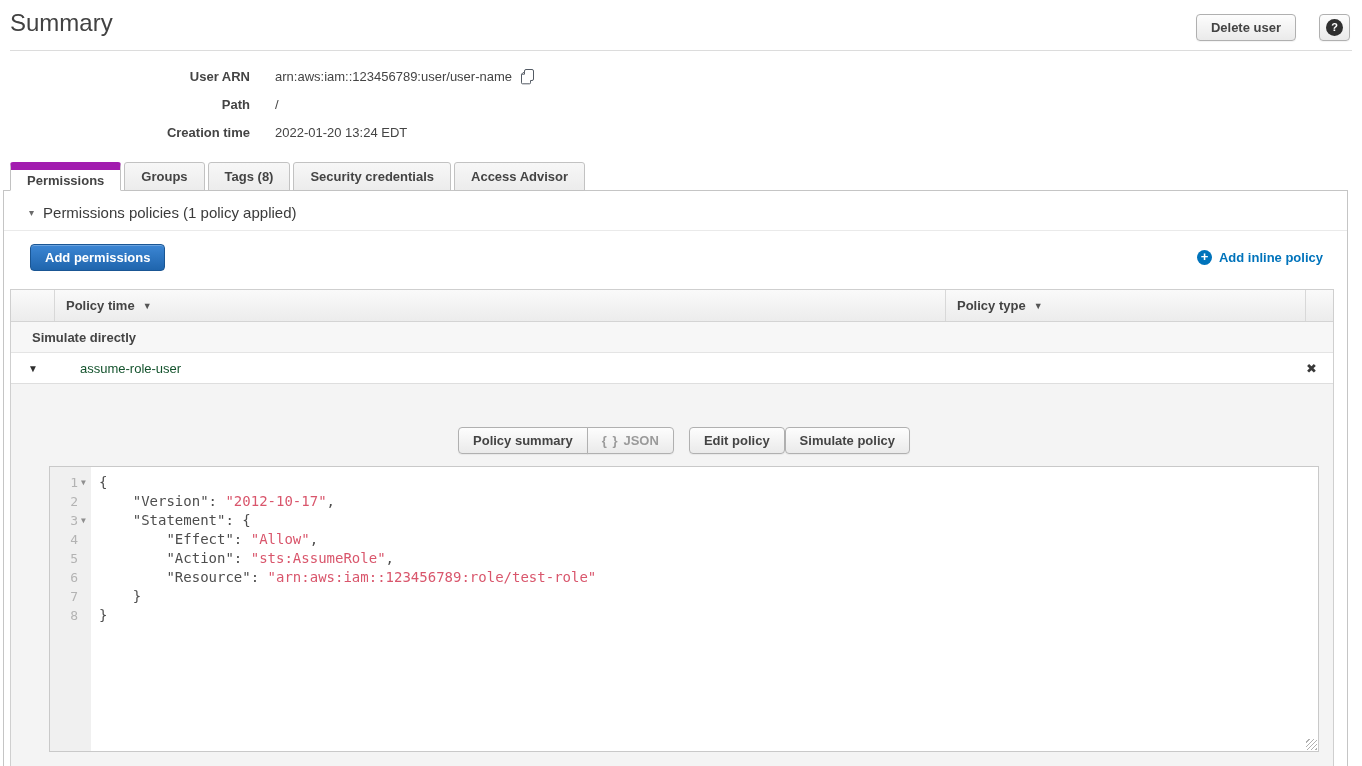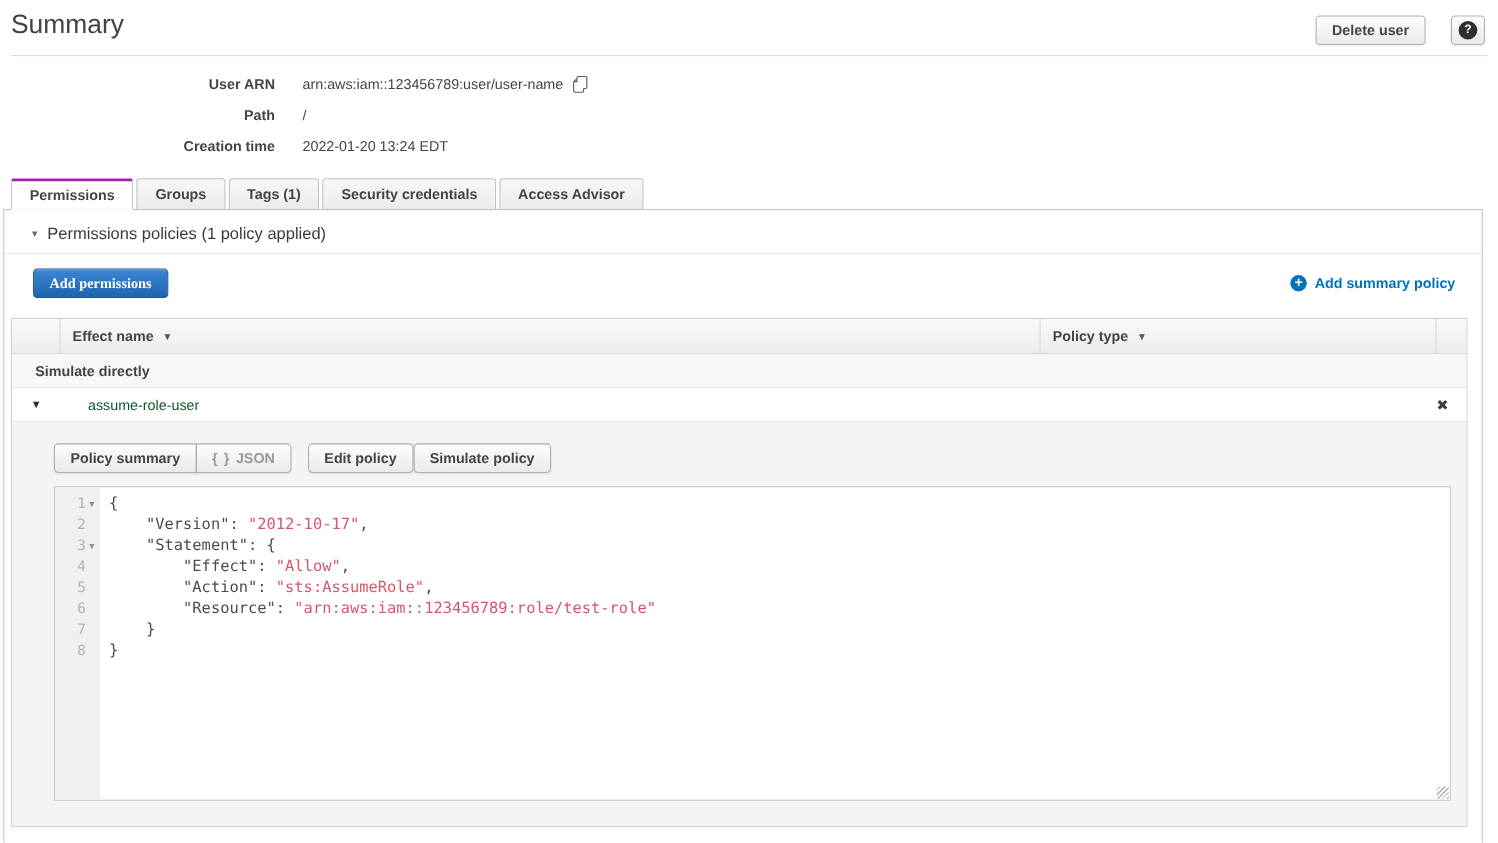--- a/index.html
+++ b/index.html
@@ -41,38 +41,37 @@
   .panel-wrap { margin: 0 14px 0 3px; }
   .tabs { display: flex; padding-left: 7px; position: relative; z-index: 2; margin-bottom: -1px; margin-top: 8px; }
   .tab {
     height: 29px; padding: 0 16px; margin-right: 3px;
     display: flex; align-items: center;
     background: linear-gradient(#f7f7f7, #ececec);
     border: 1px solid #c2c2c2; border-radius: 3px 3px 0 0;
     font-weight: bold; color: #444; cursor: pointer; white-space: nowrap;
   }
   .tab.active {
-    background: #fff; border-top: 3px solid #a21caf; border-bottom: 1px solid #fff;
+    background: #fff; border-top: 8px solid #a21caf; border-bottom: 1px solid #fff;
   }
   .panel {
     position: relative; z-index: 1;
     border-left: 1px solid #c5c5c5; border-right: 1px solid #c5c5c5; border-top: 1px solid #c5c5c5;
     min-height: 578px; background: #fff;
   }
 
   
   .section-header { padding: 13px 0 9px 25px; font-size: 15px; color: #3b3b3b; display: flex; align-items: center; gap: 9px; cursor: pointer; }
   .caret { font-size: 10px; color: #6b6b6b; line-height: 1; }
   .section-divider { border-bottom: 1px solid #eaeaea; }
   .actions-row { display: flex; justify-content: space-between; align-items: center; padding: 13px 24px 12px 26px; }
   .btn-primary {
     background: linear-gradient(#3c86d4, #1f65ad);
     border: 1px solid #1a5694; color: #fff;
     box-shadow: inset 0 1px 0 rgba(255,255,255,0.25);
-    font-family: Liberation Serif, serif;
   }
   .add-inline-link { display: flex; align-items: center; gap: 7px; color: #0073bb; font-weight: bold; cursor: pointer; }
   .plus-circle {
     width: 15px; height: 15px; border-radius: 50%; background: #0073bb;
     color: #fff; font-size: 13px; font-weight: bold; line-height: 14px; text-align: center; flex: none;
   }
 
   
   .policy-table { margin: 6px 13px 0 6px; border: 1px solid #cfcfcf; }
   .tbl-header {
@@ -89,21 +88,21 @@
   .tbl-group-row { background: #f7f7f7; border-bottom: 1px solid #e4e4e4; height: 31px; line-height: 31px; padding-left: 21px; font-weight: bold; }
   .tbl-row { display: flex; align-items: center; height: 31px; background: #fff; border-bottom: 1px solid #dedede; }
   .row-expand { width: 44px; text-align: center; font-size: 10px; color: #2e2e2e; cursor: pointer; }
   .row-name { flex: 1; padding-left: 25px; }
   .policy-link { color: #14532d; text-decoration: none; cursor: pointer; }
   .row-type { width: 360px; padding-left: 11px; }
   .row-actions { width: 27px; font-size: 13px; color: #3a3a3a; cursor: pointer; }
 
   
   .tbl-expanded { background: #f4f4f4; padding: 19px 14px 23px 38px; }
-  .detail-btns { display: flex; justify-content: flex-start; align-items: center; }
+  .detail-btns { display: flex; justify-content: center; align-items: center; margin-top: 24px; }
   .btn-left-group { display: flex; align-items: center; }
   .seg-first { border-radius: 4px 0 0 4px; }
   .seg-last { border-radius: 0 4px 4px 0; margin-left: -1px; color: #9a9a9a; }
   .brace-glyph { margin-right: 5px; letter-spacing: 1px; }
   .edit-btn { margin-left: 15px; }
 
   .editor {
     margin-top: 12px; height: 286px; background: #fff;
     border: 1px solid #c9c9c9; display: flex; position: relative; overflow: hidden;
   }
@@ -163,46 +162,46 @@
   <div class="detail-row">
     <div class="detail-label">Creation time</div>
     <div class="detail-value">2022-01-20 13:24 EDT</div>
   </div>
 </div>
 
 <div class="panel-wrap">
   <div class="tabs">
     <div class="tab active">Permissions</div>
     <div class="tab">Groups</div>
-    <div class="tab">Tags (1)</div>
+    <div class="tab">Tags (8)</div>
     <div class="tab">Security credentials</div>
     <div class="tab">Access Advisor</div>
   </div>
 
   <div class="panel">
 
     <div class="section-header">
       <span class="caret">▾</span>
       <span>Permissions policies (1 policy applied)</span>
     </div>
     <div class="section-divider"></div>
 
     <div class="actions-row">
       <button class="btn btn-primary">Add permissions</button>
       <div class="add-inline-link">
         <span class="plus-circle">+</span>
-        <span>Add summary policy</span>
+        <span>Add inline policy</span>
       </div>
     </div>
 
     <div class="policy-table">
       <div class="tbl-header">
         <div class="th th-expand"></div>
         <div class="th th-name">
-          <span>Effect name</span>
+          <span>Policy time</span>
           <span class="sort-caret">▼</span>
         </div>
         <div class="th th-type">
           <span>Policy type</span>
           <span class="sort-caret">▼</span>
         </div>
         <div class="th th-actions"></div>
       </div>
 
       <div class="tbl-group-row">Simulate directly</div>

